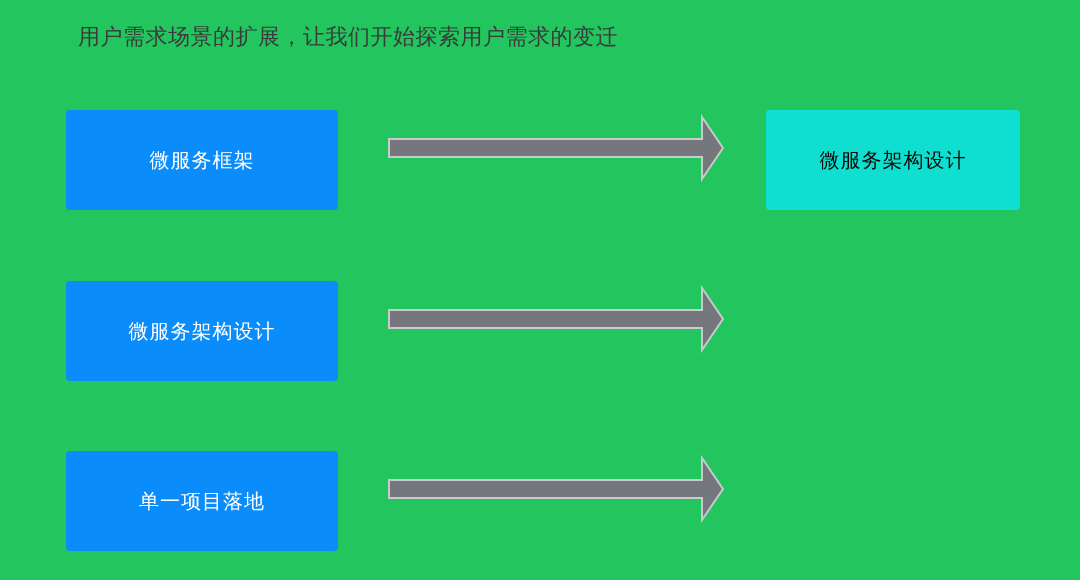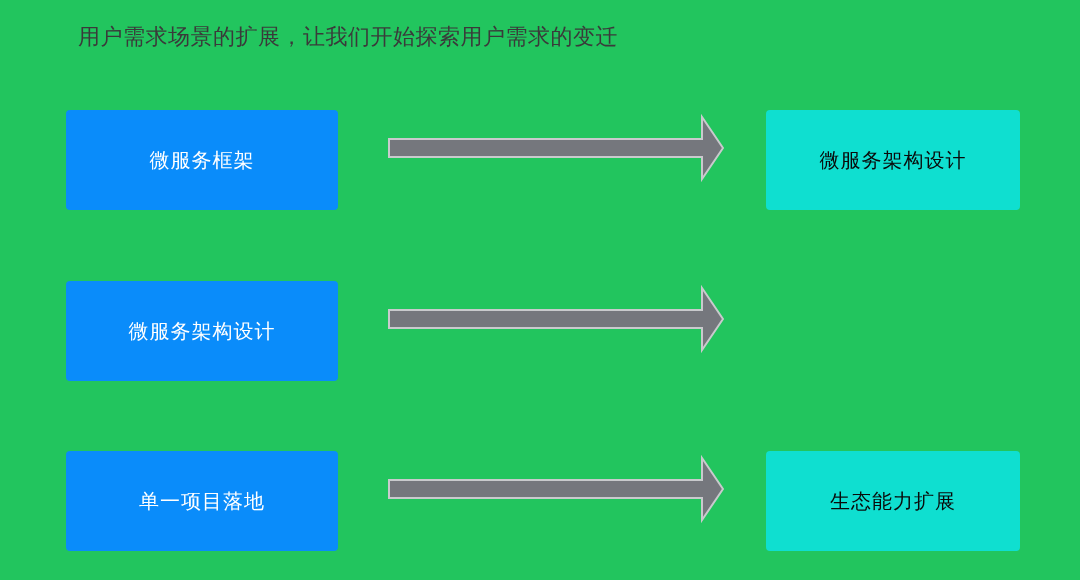--- a/index.html
+++ b/index.html
@@ -109,16 +109,15 @@
 
   <div class="row row-2">
     <div class="box box-left">单一项目落地</div>
 
     <div class="arrow">
       <svg viewBox="0 0 336 78" xmlns="http://www.w3.org/2000/svg">
         <polygon points="1,30 314,30 314,8 335,39 314,70 314,48 1,48" fill="#75777d" stroke="#c9cacd" stroke-width="2"></polygon>
       </svg>
     </div>
 
-    <div class="box box-right">生态能力扩展</div>
   </div>
 
 </div>
 
 </body></html>

